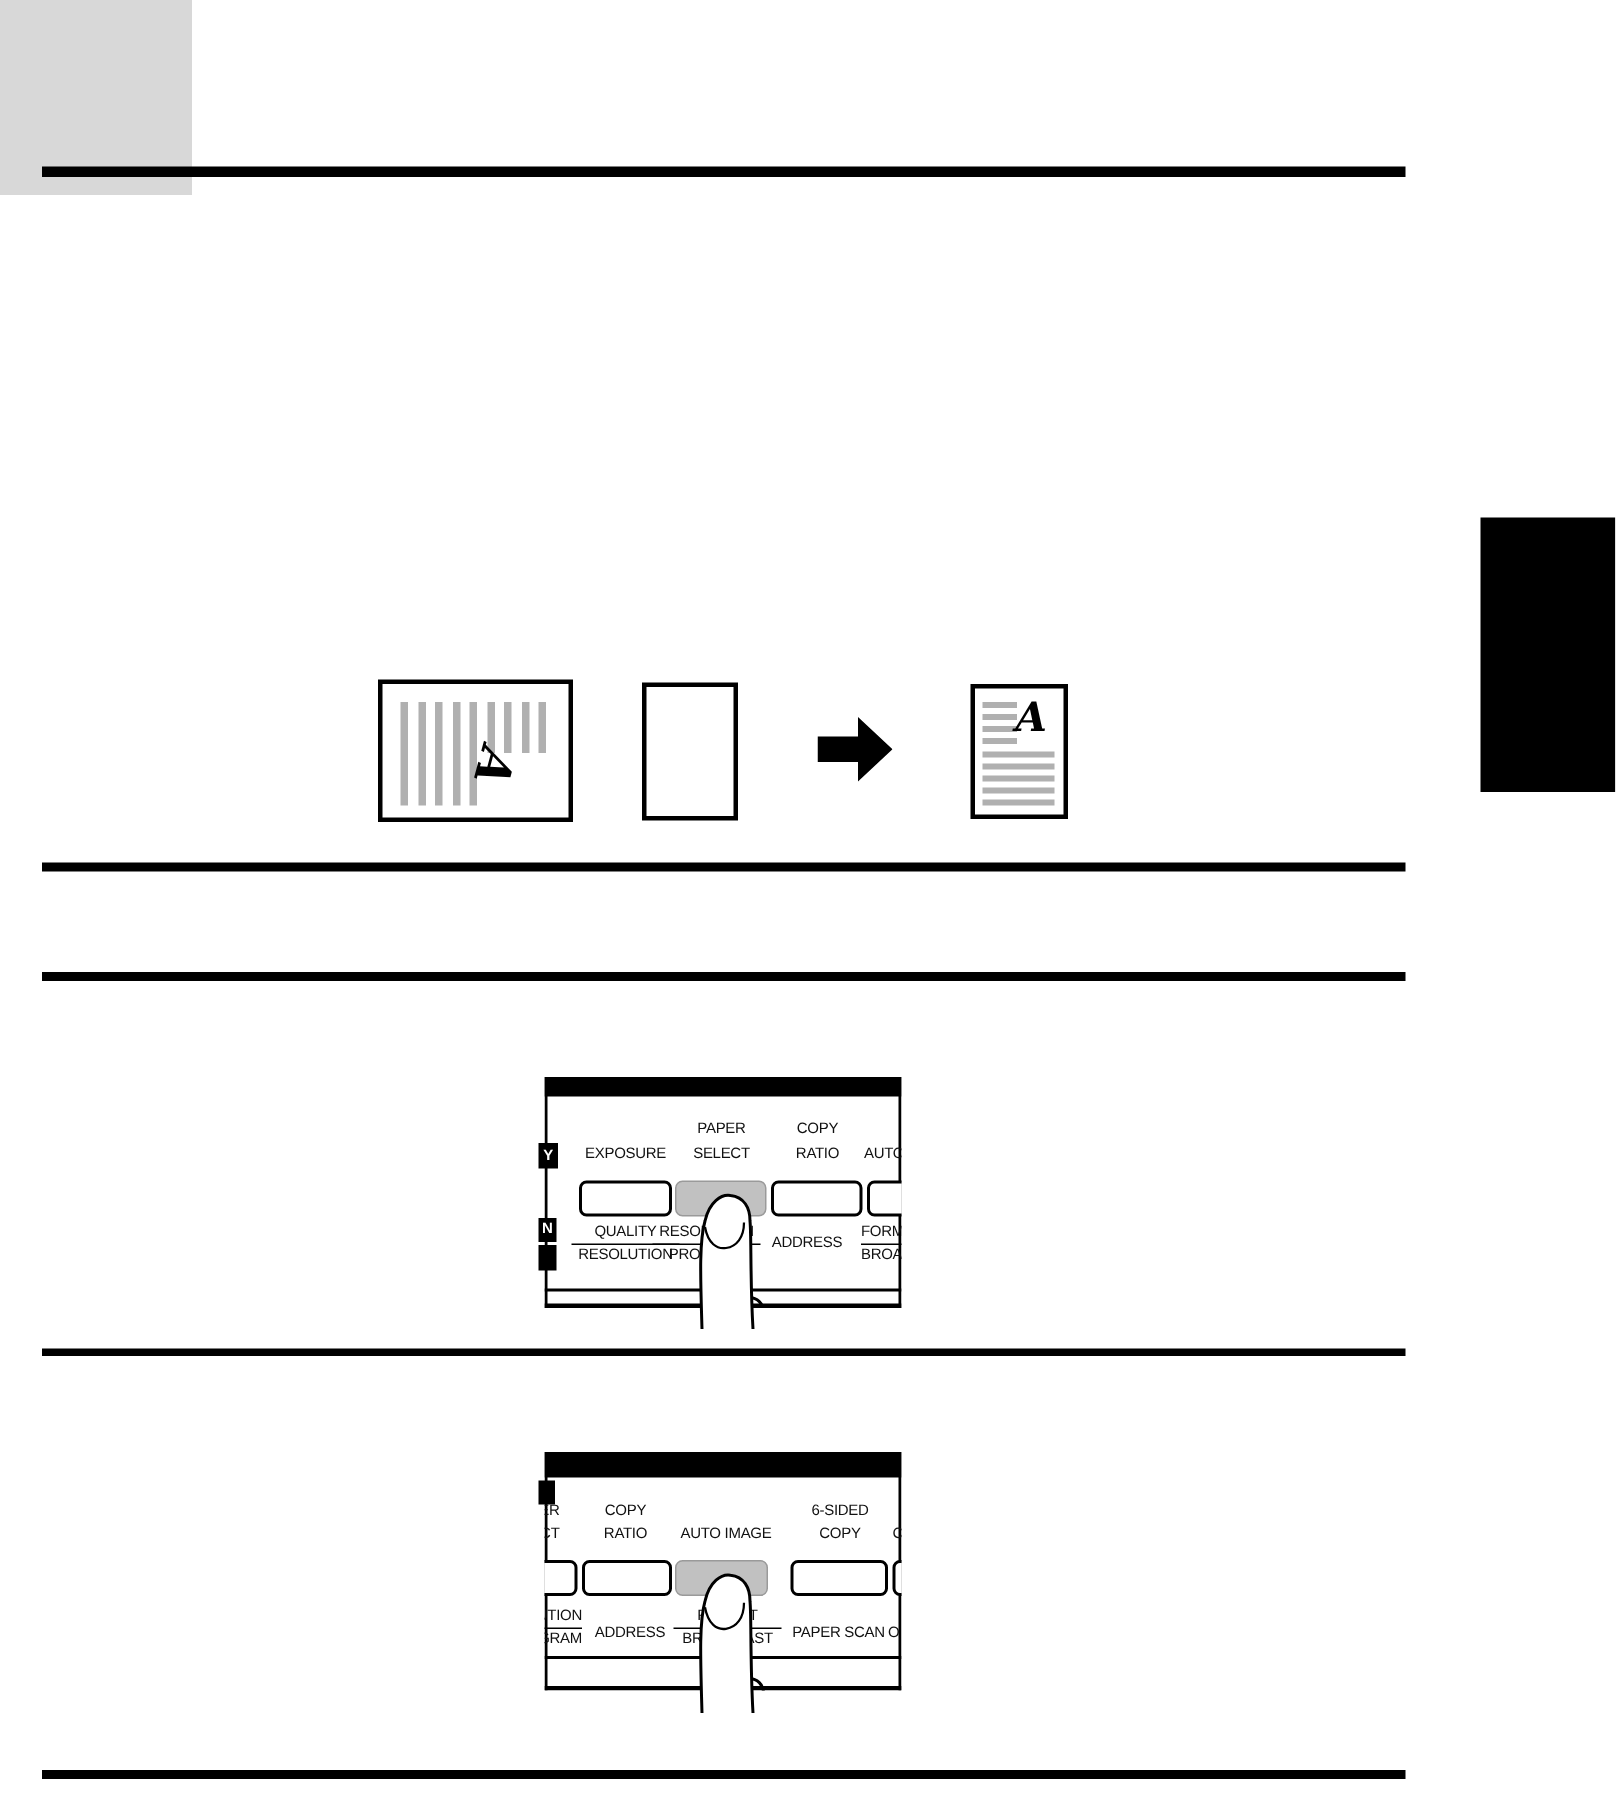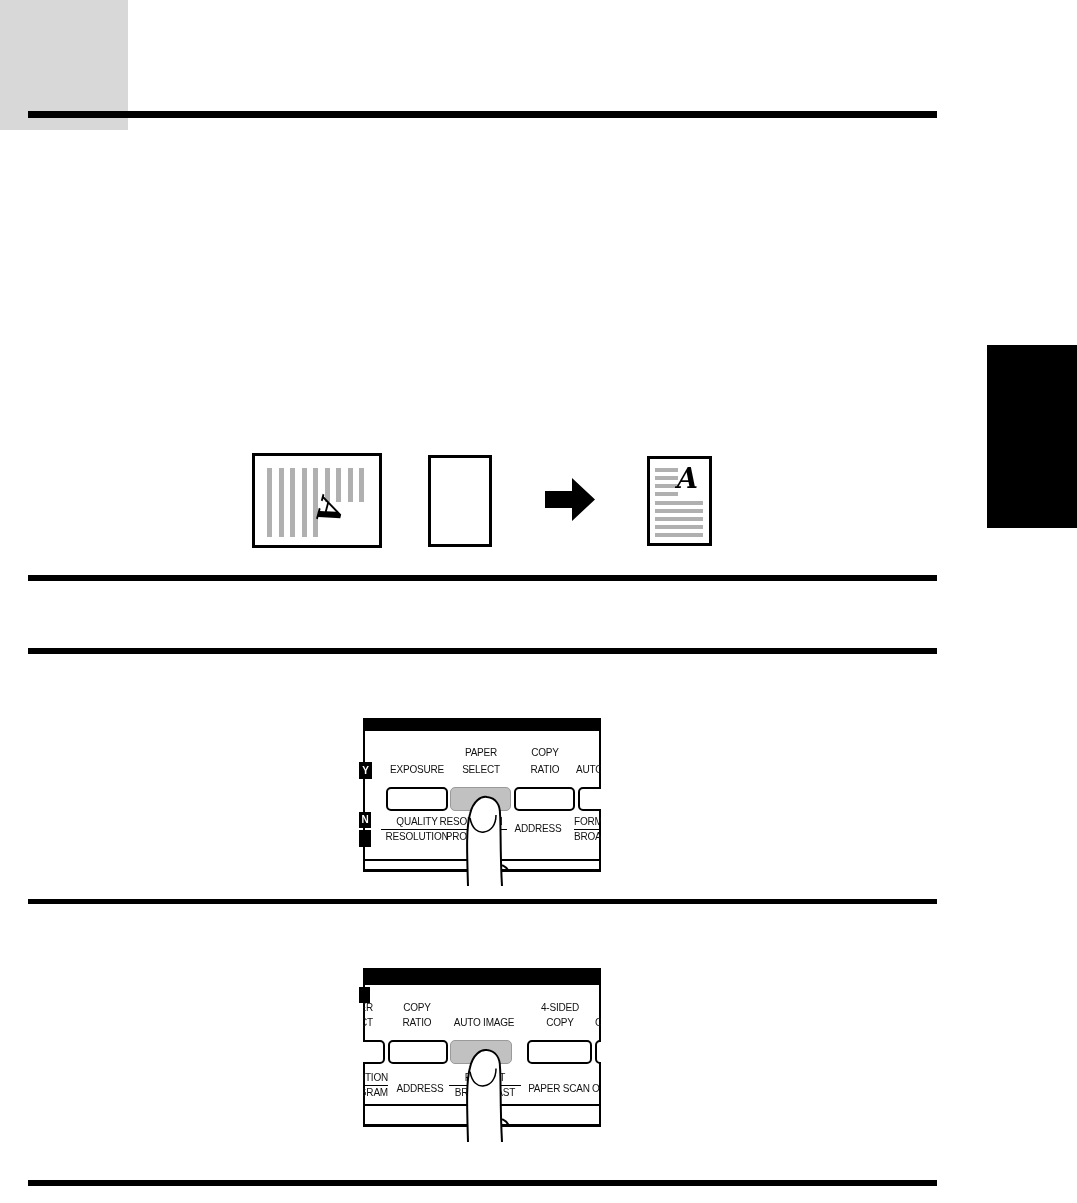--- a/index.html
+++ b/index.html
@@ -146,21 +146,21 @@
     <div class="pair ra" style="left:-60px;top:33px;width:70px;">
       <span>PAPER</span>
       <span style="margin-top:2px;">SELECT</span>
     </div>
     <div class="pair" style="left:18px;top:33px;width:72px;">
       <span>COPY</span>
       <span style="margin-top:2px;">RATIO</span>
     </div>
     <div class="slabel center" style="left:121px;top:48px;">AUTO IMAGE</div>
     <div class="pair" style="left:161px;top:33px;width:72px;">
-      <span>4-SIDED</span>
+      <span>6-SIDED</span>
       <span style="margin-top:2px;">COPY</span>
     </div>
     <div class="slabel" style="left:232px;top:48px;">C</div>
 
     <div class="key" style="left:-8px;top:72px;width:30px;"></div>
     <div class="key" style="left:25px;top:72px;width:60px;"></div>
     <div class="key pressed" style="left:87px;top:72px;width:62px;"></div>
     <div class="key" style="left:164px;top:72px;width:65px;"></div>
     <div class="key" style="left:232px;top:72px;width:24px;"></div>
 

